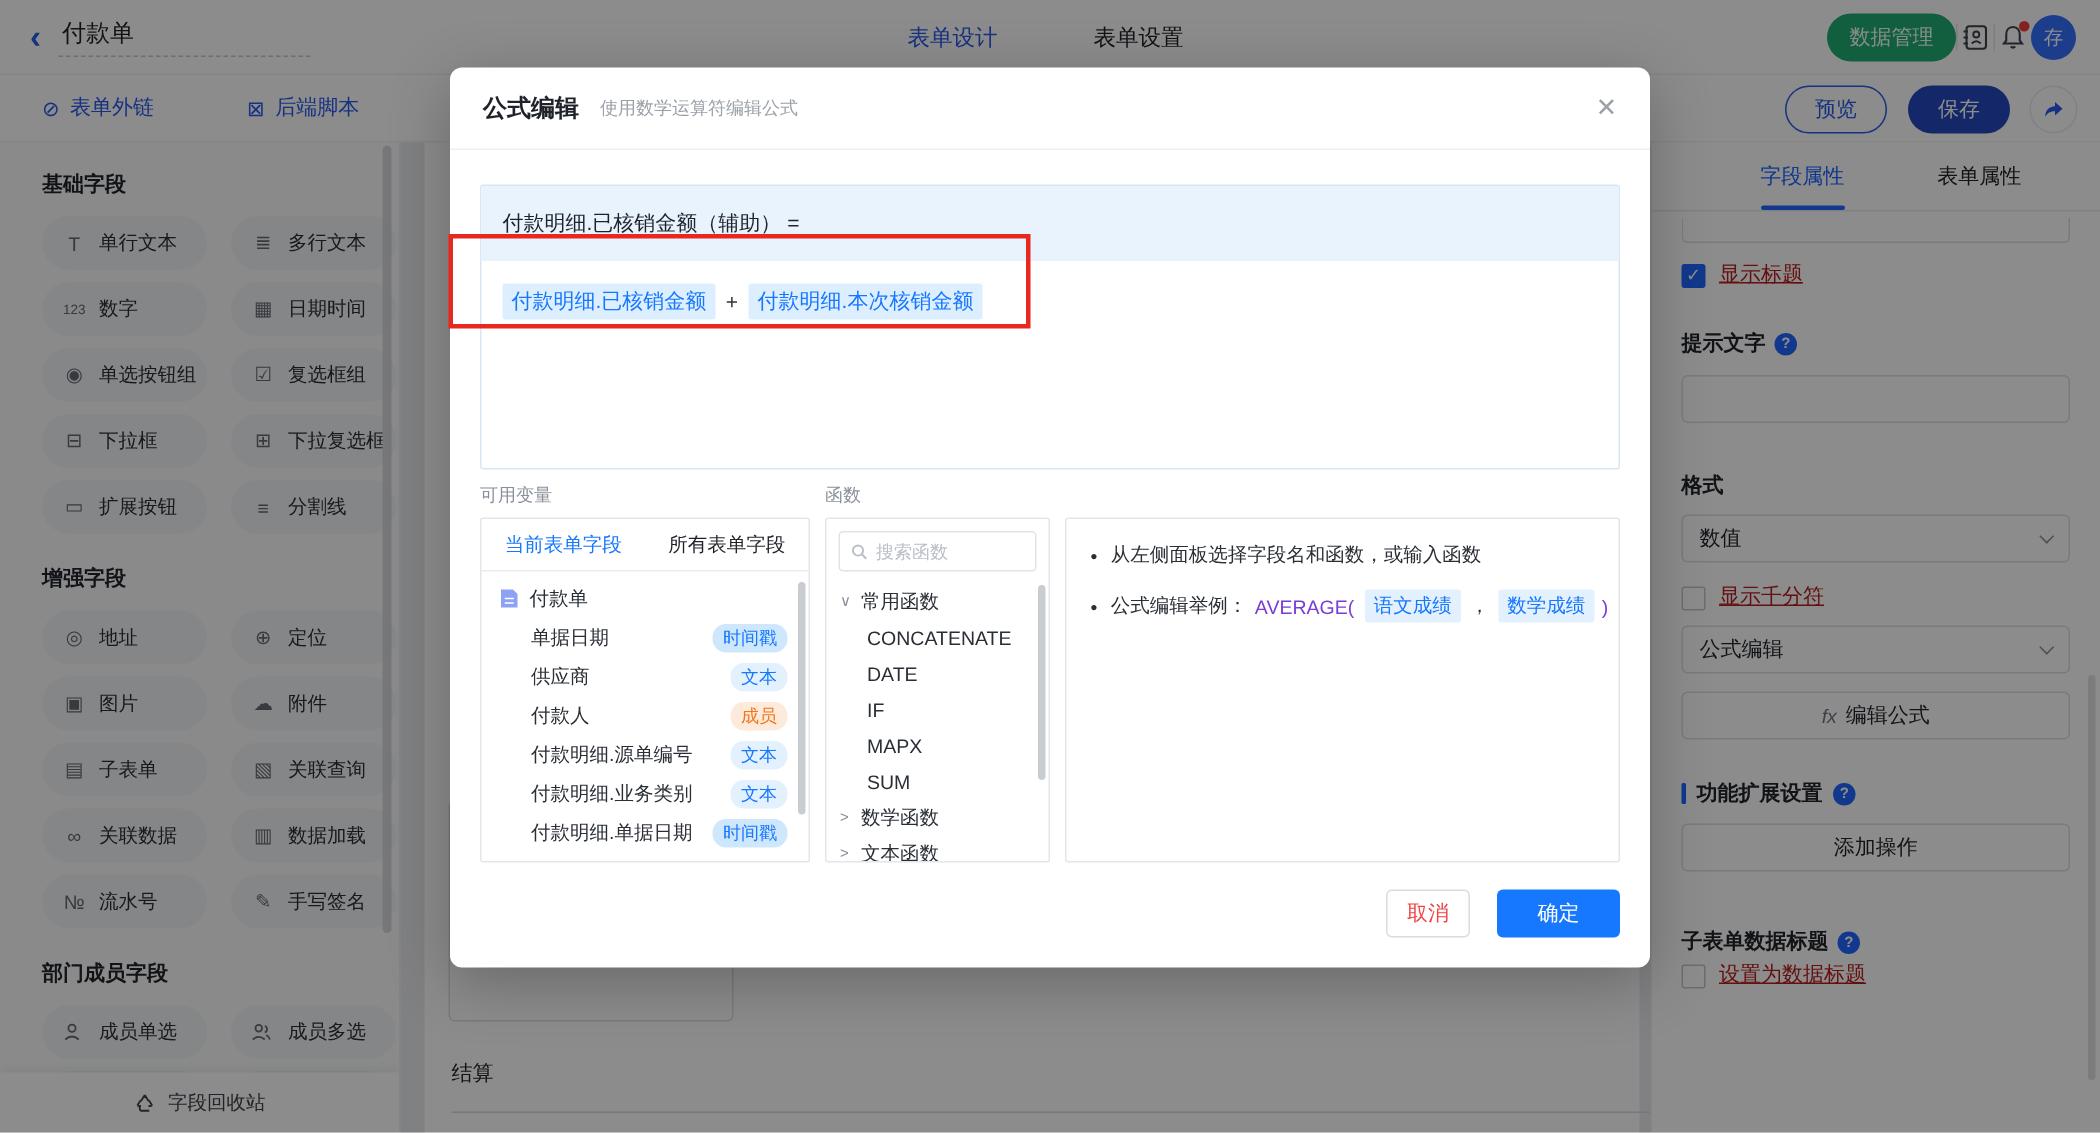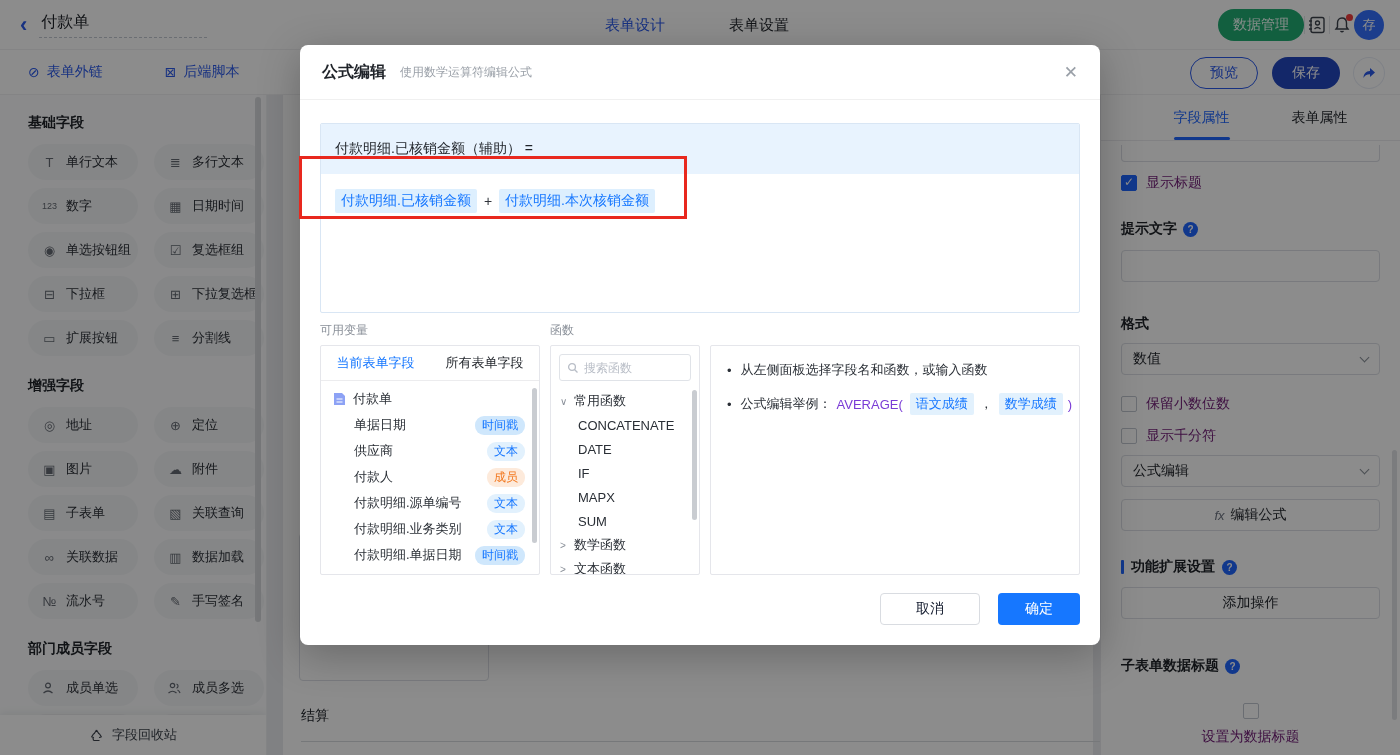--- a/index.html
+++ b/index.html
@@ -49,21 +49,21 @@
 .frag-box{position:absolute;background:#fff;border:1px solid #dcdfe5;border-radius:4px;}
 .frag-box.red{border-color:#e85a4a;}
 .settle-divider{position:absolute;left:18px;top:646px;width:806px;height:1px;background:#d8dade;}
 
 .rightpanel{position:absolute;left:1100px;top:95px;width:300px;bottom:0;background:#fff;border-left:1px solid #ececee;z-index:1;overflow:hidden;padding:0 20px;}
 .rp-tabs{height:46px;margin:0 -20px;display:flex;justify-content:center;gap:62px;align-items:center;font-size:14px;border-bottom:1px solid #ececee;padding-left:20px;}
 .rp-tab{color:#1f2329;position:relative;height:100%;display:flex;align-items:center;cursor:pointer;}
 .rp-tab.active{color:#1f66ff;}
 .rp-tab.active::after{content:"";position:absolute;left:50%;transform:translateX(-50%);bottom:0;width:56px;height:3px;background:#1f66ff;border-radius:2px;}
 .partial-input{height:17px;border:1px solid #dcdfe5;border-top:none;border-radius:0 0 4px 4px;margin-top:4px;}
-.cb-row{display:flex;align-items:center;gap:9px;font-size:14px;color:#701a75;cursor:pointer;}
+.cb-row{display:flex;align-items:flex-end;gap:9px;font-size:14px;color:#b91c1c;cursor:pointer;text-decoration:underline;}
 .cb{width:16px;height:16px;border:1px solid #c2c7d0;border-radius:2px;background:#fff;position:relative;flex:none;}
 .cb.checked{background:#1f66ff;border-color:#1f66ff;}
 .cb.checked::after{content:"✓";position:absolute;left:2px;top:-1px;color:#fff;font-size:12px;font-weight:bold;}
 .rp-label{display:flex;align-items:center;gap:6px;font-size:14px;font-weight:bold;color:#1f2329;}
 .qmark{width:15px;height:15px;border-radius:50%;background:#1f66ff;color:#fff;font-size:10px;display:flex;align-items:center;justify-content:center;cursor:pointer;flex:none;}
 .rp-input{width:100%;height:32px;border:1px solid #dcdfe5;border-radius:4px;background:#fff;outline:none;padding:0 10px;font-size:14px;}
 .rp-select{height:32px;border:1px solid #dcdfe5;border-radius:4px;display:flex;align-items:center;justify-content:space-between;padding:0 11px;font-size:14px;color:#1f2329;cursor:pointer;}
 .chev{width:7px;height:7px;border-right:1.5px solid #8a9099;border-bottom:1.5px solid #8a9099;transform:rotate(45deg);margin-top:-3px;}
 .rp-btn{height:32px;border:1px solid #dcdfe5;border-radius:4px;display:flex;align-items:center;justify-content:center;gap:6px;font-size:14px;color:#1f2329;background:#fff;cursor:pointer;}
 .fx-g{font-style:italic;color:#6f7683;font-size:13px;}
@@ -103,21 +103,21 @@
 .fn-group{display:flex;align-items:center;gap:6px;height:24px;padding-left:9px;font-size:13px;color:#2a2f36;cursor:pointer;}
 .fn-chev{color:#8a9099;font-size:10px;width:8px;}
 .fn-item{height:24px;display:flex;align-items:center;padding-left:27px;font-size:13px;color:#2a2f36;cursor:pointer;}
 .fn-scroll{position:absolute;right:2px;top:44px;width:5px;height:130px;background:#c9ccd1;border-radius:3px;}
 .help-panel{position:absolute;left:410px;top:300px;width:370px;height:230px;border:1px solid #e5e6eb;border-radius:2px;padding:15px 16px;background:#fff;}
 .h-line{display:flex;align-items:center;gap:9px;font-size:13px;color:#2a2f36;margin-bottom:14px;white-space:nowrap;}
 .h-bullet{color:#2a2f36;}
 .purple{color:#7a3bd6;}
 .h-chip{background:#e2f1fd;color:#1677ff;padding:2px 6px;border-radius:2px;}
 .m-actions{position:absolute;right:20px;bottom:20px;display:flex;gap:18px;}
-.btn-cancel{width:100px;height:32px;border:1px solid #d9dce1;border-radius:4px;background:#fff;color:#0f172a;font-size:14px;display:flex;align-items:center;justify-content:center;cursor:pointer;}
+.btn-cancel{width:56px;height:32px;border:1px solid #d9dce1;border-radius:4px;background:#fff;color:#ef4444;font-size:14px;display:flex;align-items:center;justify-content:center;cursor:pointer;}
 .btn-ok{width:82px;height:32px;border:none;border-radius:4px;background:#1677ff;color:#fff;font-size:14px;display:flex;align-items:center;justify-content:center;cursor:pointer;}
 .red-box{position:absolute;left:299px;top:156px;width:388px;height:63px;border:3px solid #e8281e;z-index:200;pointer-events:none;}
 svg{display:block;}
 </style>
 </head>
 <body>
 
 <div class="topbar">
   <span class="back-ic">‹</span>
   <span class="doc-title">付款单</span>
@@ -332,24 +332,20 @@
     <span class="qmark">?</span>
   </div>
   <input class="rp-input" style="margin-top: 12px;">
   <div class="rp-label" style="margin-top:33px;">
       <span>格式</span>
     </div>
   <div class="rp-select" style="margin-top:10px;">
     <span>数值</span>
     <span class="chev"></span>
   </div>
-  <div class="cb-row" style="margin-top:20px;">
-    <span class="cb"></span>
-    <span>保留小数位数</span>
-  </div>
   <div class="cb-row" style="margin-top:14px;">
     <span class="cb"></span>
     <span>显示千分符</span>
   </div>
   <div class="rp-select" style="margin-top:10px;">
     <span>公式编辑</span>
     <span class="chev"></span>
   </div>
   <div class="rp-btn" style="margin-top:12px;">
     <span class="fx-g">fx</span>
@@ -360,21 +356,21 @@
     <span>功能扩展设置</span>
     <span class="qmark">?</span>
   </div>
   <div class="rp-btn" style="margin-top:11px;">
     <span>添加操作</span>
   </div>
   <div class="rp-label" style="margin-top:38px;">
     <span>子表单数据标题</span>
     <span class="qmark">?</span>
   </div>
-  <div class="cb-row" style="margin-top:28px;flex-direction:column;">
+  <div class="cb-row" style="margin-top:4px;">
     <span class="cb"></span>
     <span>设置为数据标题</span>
   </div>
   
   <div class="rp-scroll"></div>
 </div>
 
 <div class="overlay"></div>
 
 <div class="modal">

